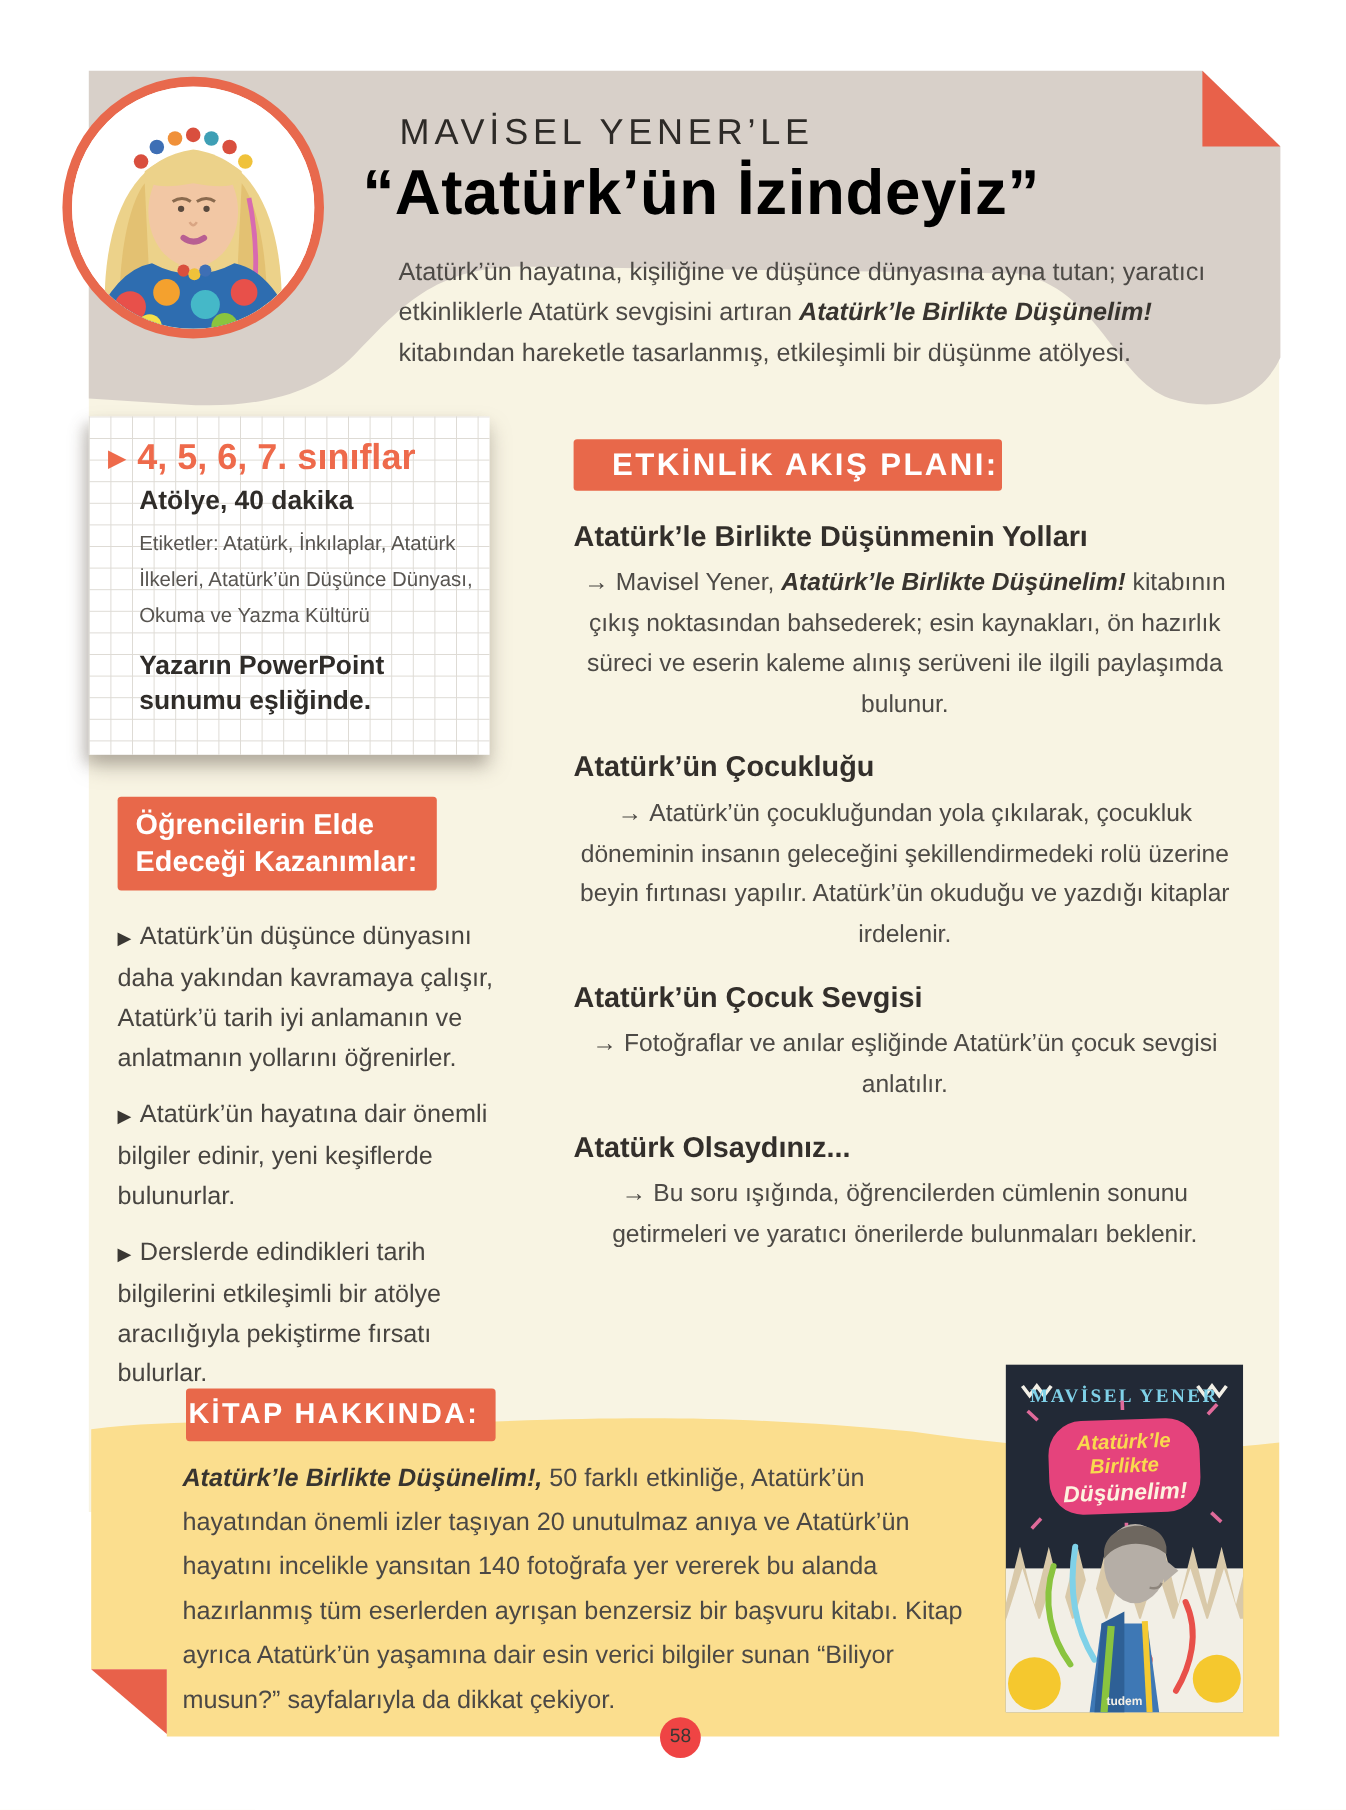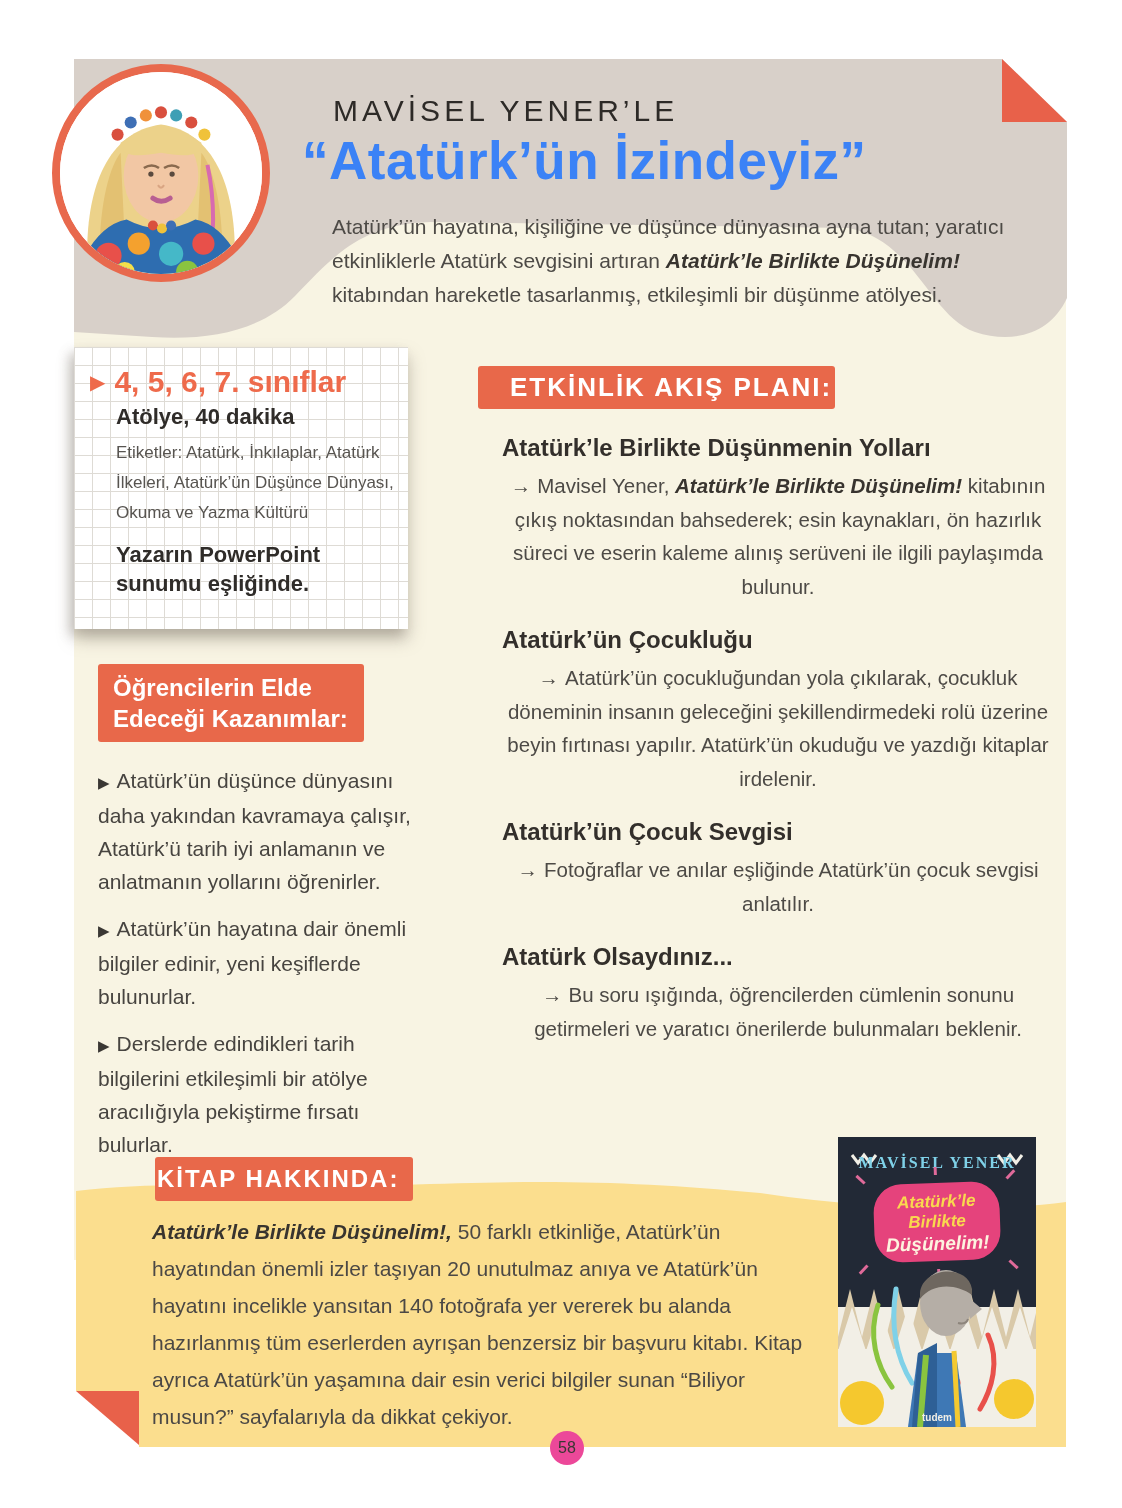--- a/index.html
+++ b/index.html
@@ -20,21 +20,21 @@
     border:8px solid #e8694d;border-radius:50%;background:#ffffff;overflow:hidden;
   }
 
   
   .kicker{
     left:333px;top:94px;
     font-size:30px;font-weight:500;letter-spacing:4px;color:#2d2a27;white-space:nowrap;
   }
   .main-title{
     left:302px;top:130px;
-    font-size:53px;font-weight:800;color:#3b82f6;white-space:nowrap;letter-spacing:0.5px;
+    font-size:53px;font-weight:800;color:#000000;white-space:nowrap;letter-spacing:0.5px;
   }
   .intro{
     left:332px;top:210px;width:700px;
     font-size:21px;line-height:34px;color:#4d4a46;
   }
   .intro em,.plan-col em,.about-para em{font-style:italic;font-weight:700;color:#38342f;}
 
   
   .grid-box{
     left:74px;top:347px;width:334px;height:282px;
@@ -69,36 +69,36 @@
     left:155px;top:1157px;width:258px;height:44px;
     font-size:24px;line-height:44px;letter-spacing:2px;padding-left:2px;white-space:nowrap;
   }
 
   
   .gains-list{left:98px;top:764px;width:326px;}
   .gains-list p{margin:0 0 14px 0;font-size:21px;line-height:33px;color:#474440;}
   .bullet-marker{color:#3a3733;font-size:15px;margin-right:7px;}
 
   
-  .plan-col{left:478px;top:434px;width:552px;margin-left:24px;}
+  .plan-col{left:478px;top:434px;width:552px;}
   .plan-col h3{margin:23px 0 7px 0;font-size:24px;font-weight:800;color:#332f2b;}
   .plan-col h3.first{margin-top:0;}
   .plan-col p{margin:0;font-size:20.5px;line-height:33.5px;color:#4d4a46;text-align:center;}
   .arrow{color:#4d4a46;margin-right:6px;}
 
   
   .about-para{left:152px;top:1213px;width:676px;font-size:21px;line-height:37px;color:#4b4845;}
 
   
   .book{left:838px;top:1137px;width:198px;height:290px;}
 
   
   .page-badge{
     left:550px;top:1431px;width:34px;height:34px;border-radius:50%;
-    background:#ec4899;color:#3a3733;font-size:16px;
+    background:#ef4444;color:#3a3733;font-size:16px;
     display:flex;align-items:center;justify-content:center;
   }
 </style>
 </head>
 <body>
 
 <div class="page">
 
   <svg class="bg-svg" width="1122" height="1508" viewBox="0 0 1122 1508" aria-hidden="true">
     <rect x="74" y="140" width="992" height="1120" fill="#f8f4e3"></rect>

